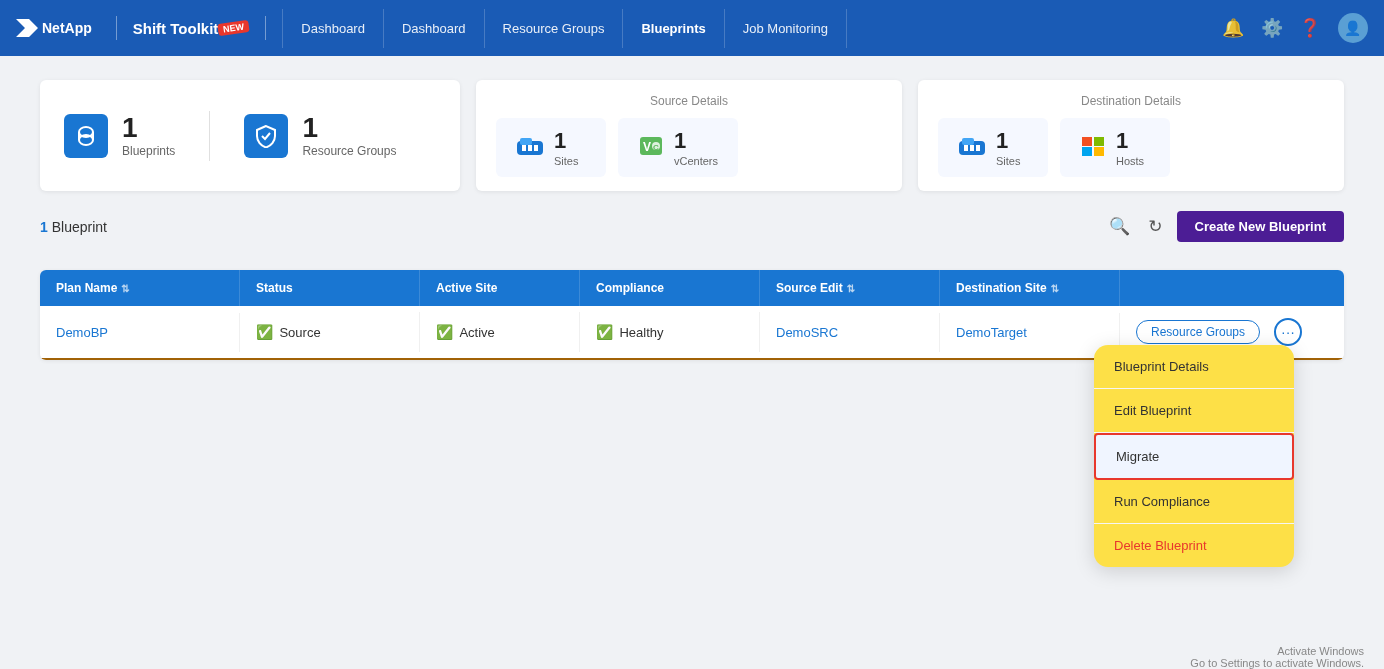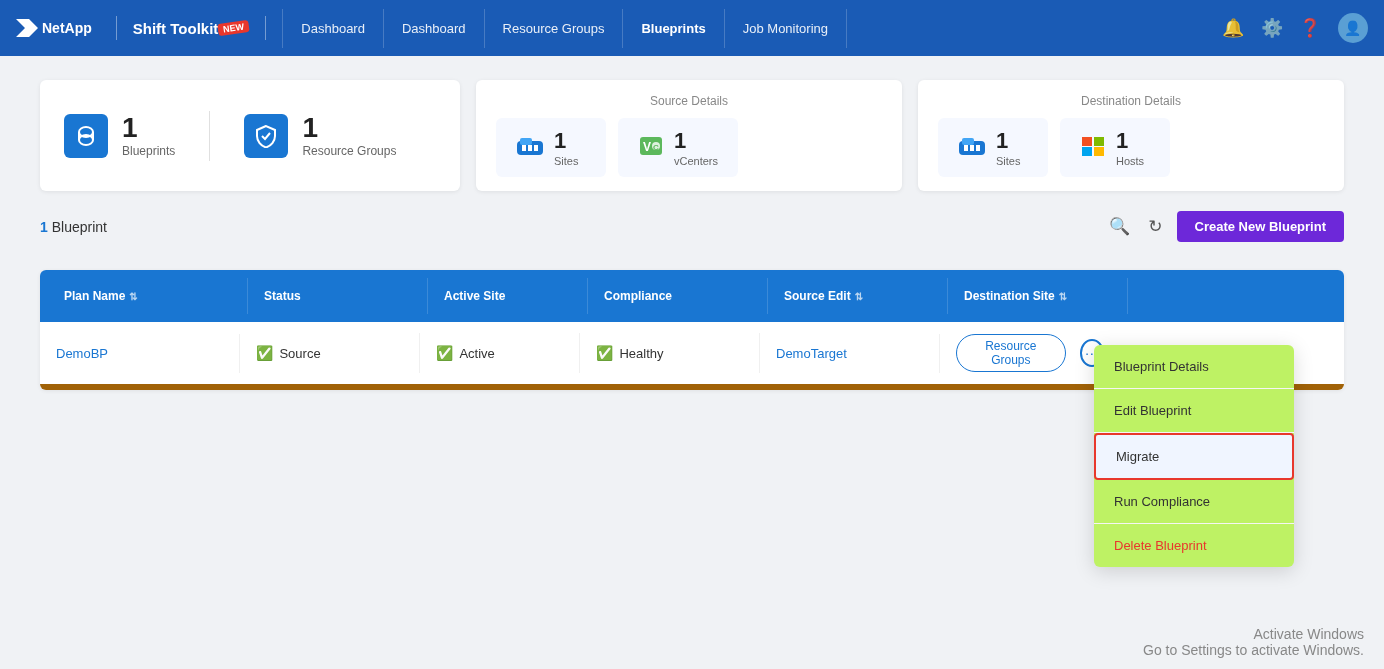--- a/index.html
+++ b/index.html
@@ -212,60 +212,60 @@
     .icon-btn {
       background: none;
       border: none;
       cursor: pointer;
       color: #555;
       font-size: 17px;
       padding: 4px;
       border-radius: 3px;
     }
     .btn-primary {
-      background: #6d28d9;
+      background: #4c1d95;
       color: white;
       border: none;
       border-radius: 4px;
       padding: 8px 18px;
       font-size: 13px;
       font-weight: 600;
       cursor: pointer;
     }
 
     
     .table-container {
       background: white;
       border-radius: 6px;
       overflow: hidden;
       box-shadow: 0 1px 4px rgba(0,0,0,0.07);
     }
     .table-header {
       background: #1976d2;
       display: grid;
       grid-template-columns: 200px 180px 160px 180px 180px 180px 1fr;
-      padding: 8px;
+      padding: 0;
       text-align: right;
     }
     .th {
       color: white;
       font-size: 12px;
       font-weight: 600;
       padding: 11px 16px;
       display: flex;
       align-items: center;
       gap: 4px;
       border-right: 1px solid rgba(255,255,255,0.15);
     }
     .th:last-child { border-right: none; }
     .sort-icon { font-size: 10px; opacity: 0.7; }
     .table-row {
       display: grid;
       grid-template-columns: 200px 180px 160px 180px 180px 180px 1fr;
-      border-bottom: 6px solid #a16207;
+      border-bottom: 2px solid #a16207;
       align-items: center;
     }
     .td {
       padding: 12px 16px;
       font-size: 13px;
       color: #333;
       display: flex;
       align-items: center;
       gap: 6px;
       border-right: 1px solid #f0f0f0;
@@ -301,22 +301,22 @@
     .table-row-actions {
       display: flex;
       align-items: center;
       gap: 6px;
       padding: 12px 16px;
     }
 
     
     .dropdown-menu {
       position: absolute;
-      background: #bef264;
-      border-radius: 6px;
+      background: #fde047;
+      border-radius: 14px;
       box-shadow: 0 4px 20px rgba(0,0,0,0.15);
       min-width: 200px;
       z-index: 100;
       right: 90px;
       top: 345px;
     }
     .dropdown-item {
       padding: 14px 20px;
       font-size: 13px;
       color: #333;
@@ -329,25 +329,25 @@
       border: 2px solid #e8372c;
       border-radius: 4px;
       color: #333;
       padding-left: 20px;
     }
     .dropdown-item.delete { color: #e8372c; }
 
     
     .activate-watermark {
       position: fixed;
-      bottom: 11px;
+      bottom: 0;
       right: 20px;
       text-align: right;
       color: #888;
-      font-size: 14px;
+      font-size: 11px;
       pointer-events: none;
     }
   </style>
 </head>
 <body>
 
 <nav class="navbar">
   <div class="navbar-brand">
     <svg width="22" height="18" viewBox="0 0 22 18">
       <polygon points="0,0 13,0 22,9 13,18 0,18 9,9" fill="white"></polygon>
@@ -528,20 +528,23 @@
       </div>
       <div class="td">
         <span class="status-ok check-circle">✅</span>
         <span>Active</span>
       </div>
       <div class="td">
         <span class="status-ok check-circle">✅</span>
         <span>Healthy</span>
       </div>
       <div class="td">
+        <a class="td-link">DemoSRC</a>
+      </div>
+      <div class="td">
         <a class="td-link">DemoTarget</a>
       </div>
       <div class="td table-row-actions">
         <button class="resource-groups-btn">Resource Groups</button>
         <button class="more-btn">···</button>
       </div>
     </div>
   </div>
 
   <div class="dropdown-menu">

